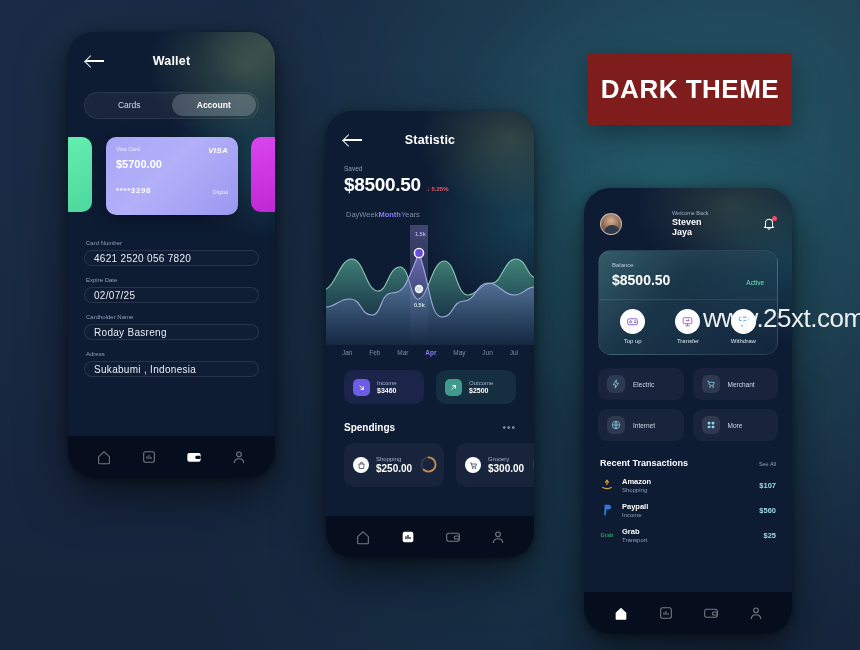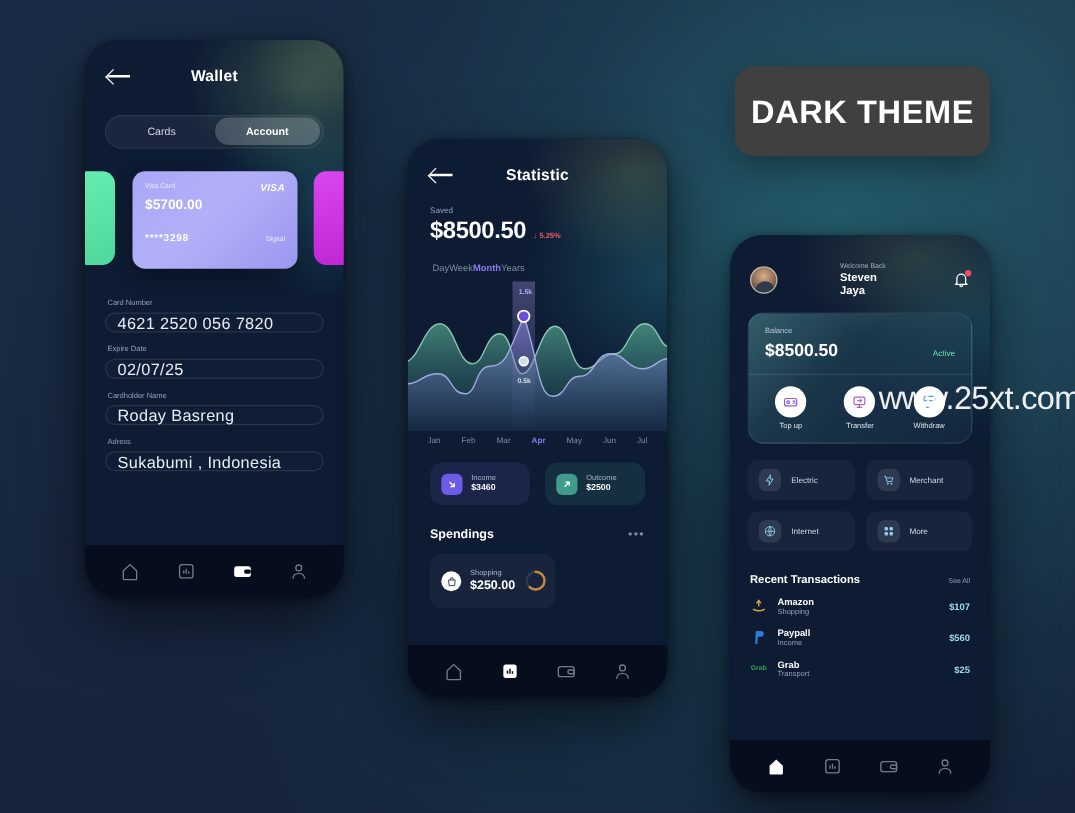--- a/index.html
+++ b/index.html
@@ -99,21 +99,21 @@
   .mc-type{ font-size:5.5px; color:rgba(255,255,255,.8);}
 
   
   .fields{ padding:12px 16px 0; }
   .fld{ position:relative; margin-top:11px; }
   .fld-lbl{ font-size:6px; color:#8fa0ba; margin-bottom:4px; padding-left:2px;}
   .fld-box{
     height:16px; border-radius:9px;
     border:1px solid rgba(255,255,255,.10);
     display:flex; align-items:center; padding:0 9px;
-    font-size:13px; color:#e8edf5; letter-spacing:.3px;
+    font-size:10px; color:#e8edf5; letter-spacing:.3px;
     background:rgba(255,255,255,.012);
   }
   .fld-row{ display:flex; gap:12px; }
   .fld-row .fld{ flex:1; }
 
   
   .nav{
     position:absolute; left:0; right:0; bottom:0; height:42px;
     background:#060d1c; border-radius:0 0 26px 26px;
     display:flex; align-items:center; justify-content:space-around; padding:0 14px;
@@ -218,21 +218,21 @@
   .tx{ display:flex; align-items:center; padding:9px 16px 0;}
   .tx-ic{ width:14px;height:14px;display:flex;align-items:center;justify-content:center;font-size:6px;font-weight:bold;}
   .tx-m{ margin-left:8px; flex:1;}
   .tx-n{ font-size:7.5px; color:#fff; font-weight:bold;}
   .tx-c{ font-size:6px; color:#8fa0ba; margin-top:1px;}
   .tx-v{ font-size:7.5px; color:#9fd8e8; font-weight:bold;}
 
   
   .badge{
     position:absolute; left:588px; top:53px; width:204px; height:72px;
-    border-radius:15px; background:#404040;
+    border-radius:2px; background:#7f1d1d;
     display:flex; align-items:center; justify-content:center;
     box-shadow:0 10px 28px rgba(0,0,0,.35);
   }
   .badge span{ color:#fff; font-size:26px; font-weight:bold; letter-spacing:.5px;}
 
   
   .wm{
     position:absolute; left:703px; top:303px; font-size:26px; color:rgba(255,255,255,.92);
     letter-spacing:-.5px; pointer-events:none; z-index:50; font-weight:normal;
   }
@@ -432,20 +432,37 @@
         </div>
         <div>
           <div class="sp-l">Shopping</div>
           <div class="sp-v">$250.00</div>
         </div>
         <svg class="ring" viewBox="0 0 36 36">
           <circle cx="18" cy="18" r="15" fill="none" stroke="rgba(255,255,255,.10)" stroke-width="4"></circle>
           <circle cx="18" cy="18" r="15" fill="none" stroke="#c88a3e" stroke-width="4" stroke-linecap="round" stroke-dasharray="58 94" transform="rotate(-90 18 18)"></circle>
         </svg>
       </div>
+      <div class="spend">
+        <div class="sp-ic">
+          <svg viewBox="0 0 24 24" fill="none" stroke="#2b3a52" stroke-width="2">
+              <path d="M3 5h3l2.5 10h9L20 8H7"></path>
+              <circle cx="10" cy="19" r="1.4"></circle>
+              <circle cx="17" cy="19" r="1.4"></circle>
+            </svg>
+        </div>
+        <div>
+          <div class="sp-l">Grocery</div>
+          <div class="sp-v">$300.00</div>
+        </div>
+        <svg class="ring" viewBox="0 0 36 36">
+          <circle cx="18" cy="18" r="15" fill="none" stroke="rgba(255,255,255,.10)" stroke-width="4"></circle>
+          <circle cx="18" cy="18" r="15" fill="none" stroke="#c88a3e" stroke-width="4" stroke-linecap="round" stroke-dasharray="45 94" transform="rotate(-90 18 18)"></circle>
+        </svg>
+      </div>
 
     </div>
 
     <div class="nav">
       <div class="nav-ic">
         <svg viewBox="0 0 24 24" fill="none" stroke="#fff" stroke-width="1.6">
             <path d="M4 21V11.5L12 4l8 7.5V21a1 1 0 0 1-1 1H5a1 1 0 0 1-1-1z"></path>
           </svg>
       </div>
       <div class="nav-ic active">

